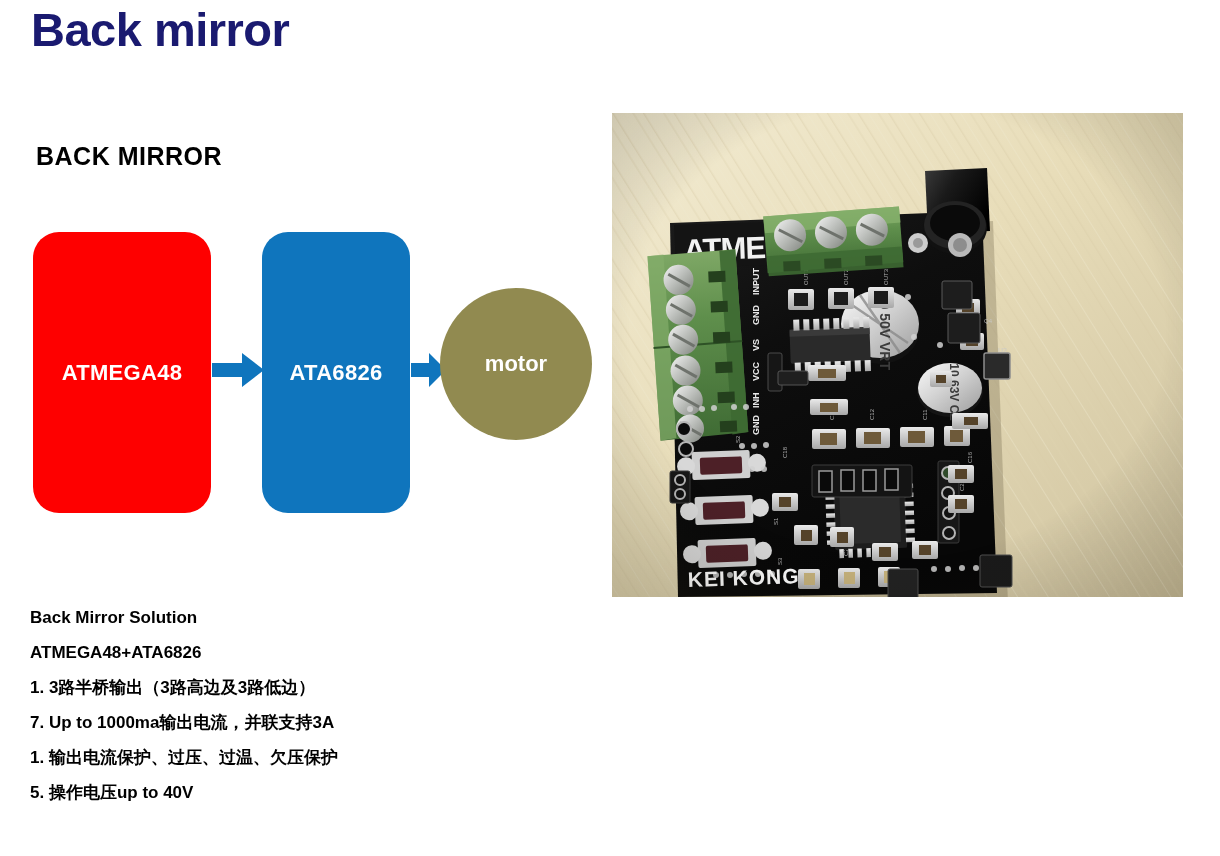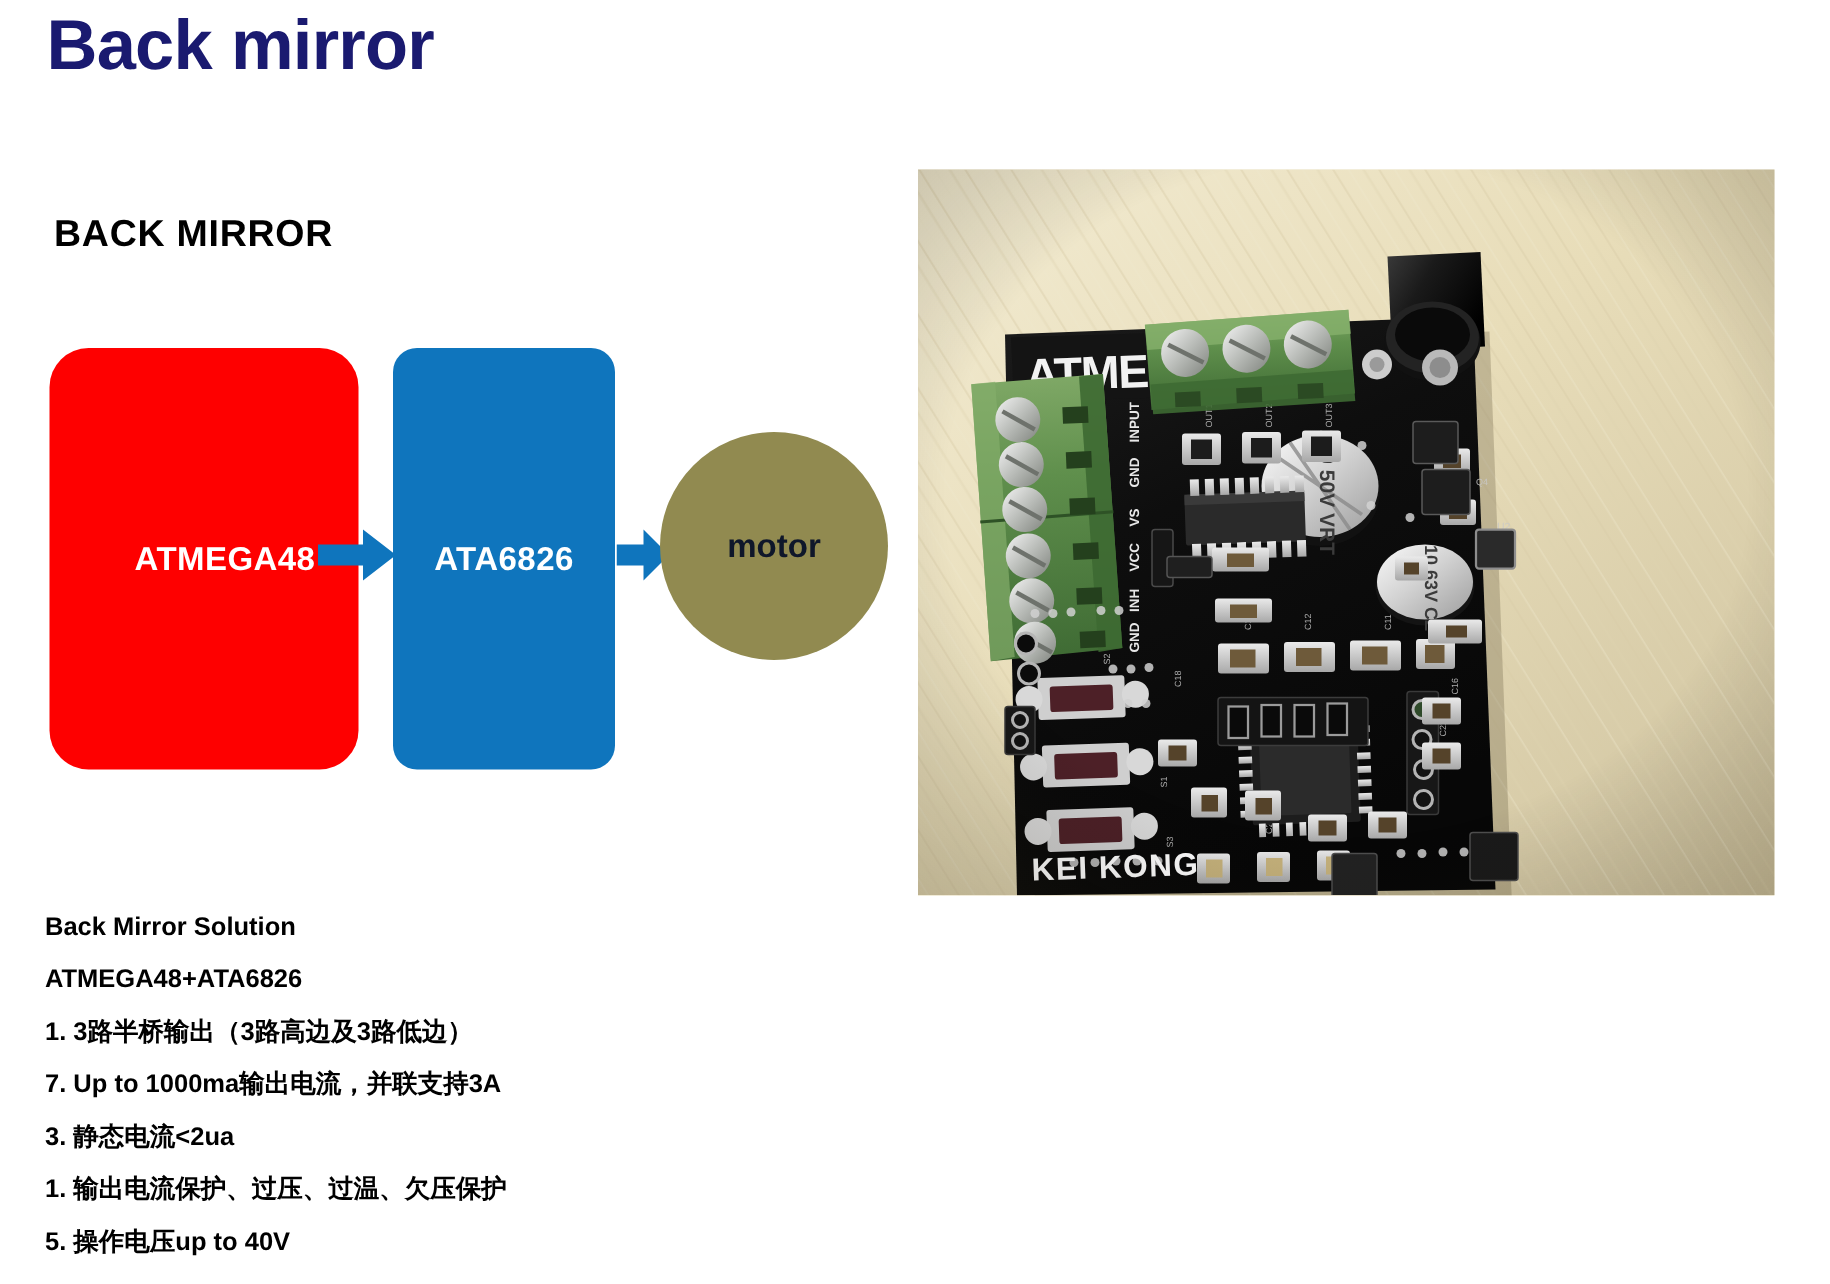--- a/index.html
+++ b/index.html
@@ -58,42 +58,41 @@
     font-weight: bold;
     letter-spacing: 0.3px;
   }
   #box-mcu {
     left: 33px;
     top: 232px;
     width: 178px;
     height: 281px;
     background: #fe0000;
     border-radius: 26px;
-    padding-left: 28px;
   }
   #box-driver {
     left: 262px;
     top: 232px;
     width: 148px;
     height: 281px;
     background: #0f75bd;
-    border-radius: 16px;
+    border-radius: 26px;
   }
   #circle-motor {
     position: absolute;
     left: 440px;
     top: 288px;
     width: 152px;
     height: 152px;
     background: #918a50;
     border-radius: 50%;
     display: flex;
     align-items: center;
     justify-content: center;
-    color: #0f172a;
+    color: #ffffff;
     font-size: 22px;
     font-weight: bold;
   }
   .arrow {
     position: absolute;
     height: 36px;
   }
   #arrow-mcu-driver { left: 212px; top: 352px; width: 52px; }
   #arrow-driver-motor { left: 411px; top: 352px; width: 35px; }
   .arrow svg { display: block; width: 100%; height: 100%; }
@@ -156,21 +155,20 @@
     <span>motor</span>
   </div>
 
 </div>
 
 <div id="solution-text">
   <div class="line">Back Mirror Solution</div>
   <div class="line">ATMEGA48+ATA6826</div>
   <div class="line">1. 3路半桥输出（3路高边及3路低边）</div>
   <div class="line">7. Up to 1000ma输出电流，并联支持3A</div>
-  <div class="line">3. 静态电流&lt;2ua</div>
   <div class="line">1. 输出电流保护、过压、过温、欠压保护</div>
   <div class="line">5. 操作电压up to 40V</div>
 </div>
 
 <div id="pcb-photo">
 <svg width="571" height="484" viewBox="0 0 571 484" xmlns="http://www.w3.org/2000/svg">
   <defs>
     <linearGradient id="deskGrad" x1="0" y1="0" x2="1" y2="1">
       <stop offset="0%" stop-color="#f2ebd2"></stop>
       <stop offset="45%" stop-color="#e8ddb9"></stop>

